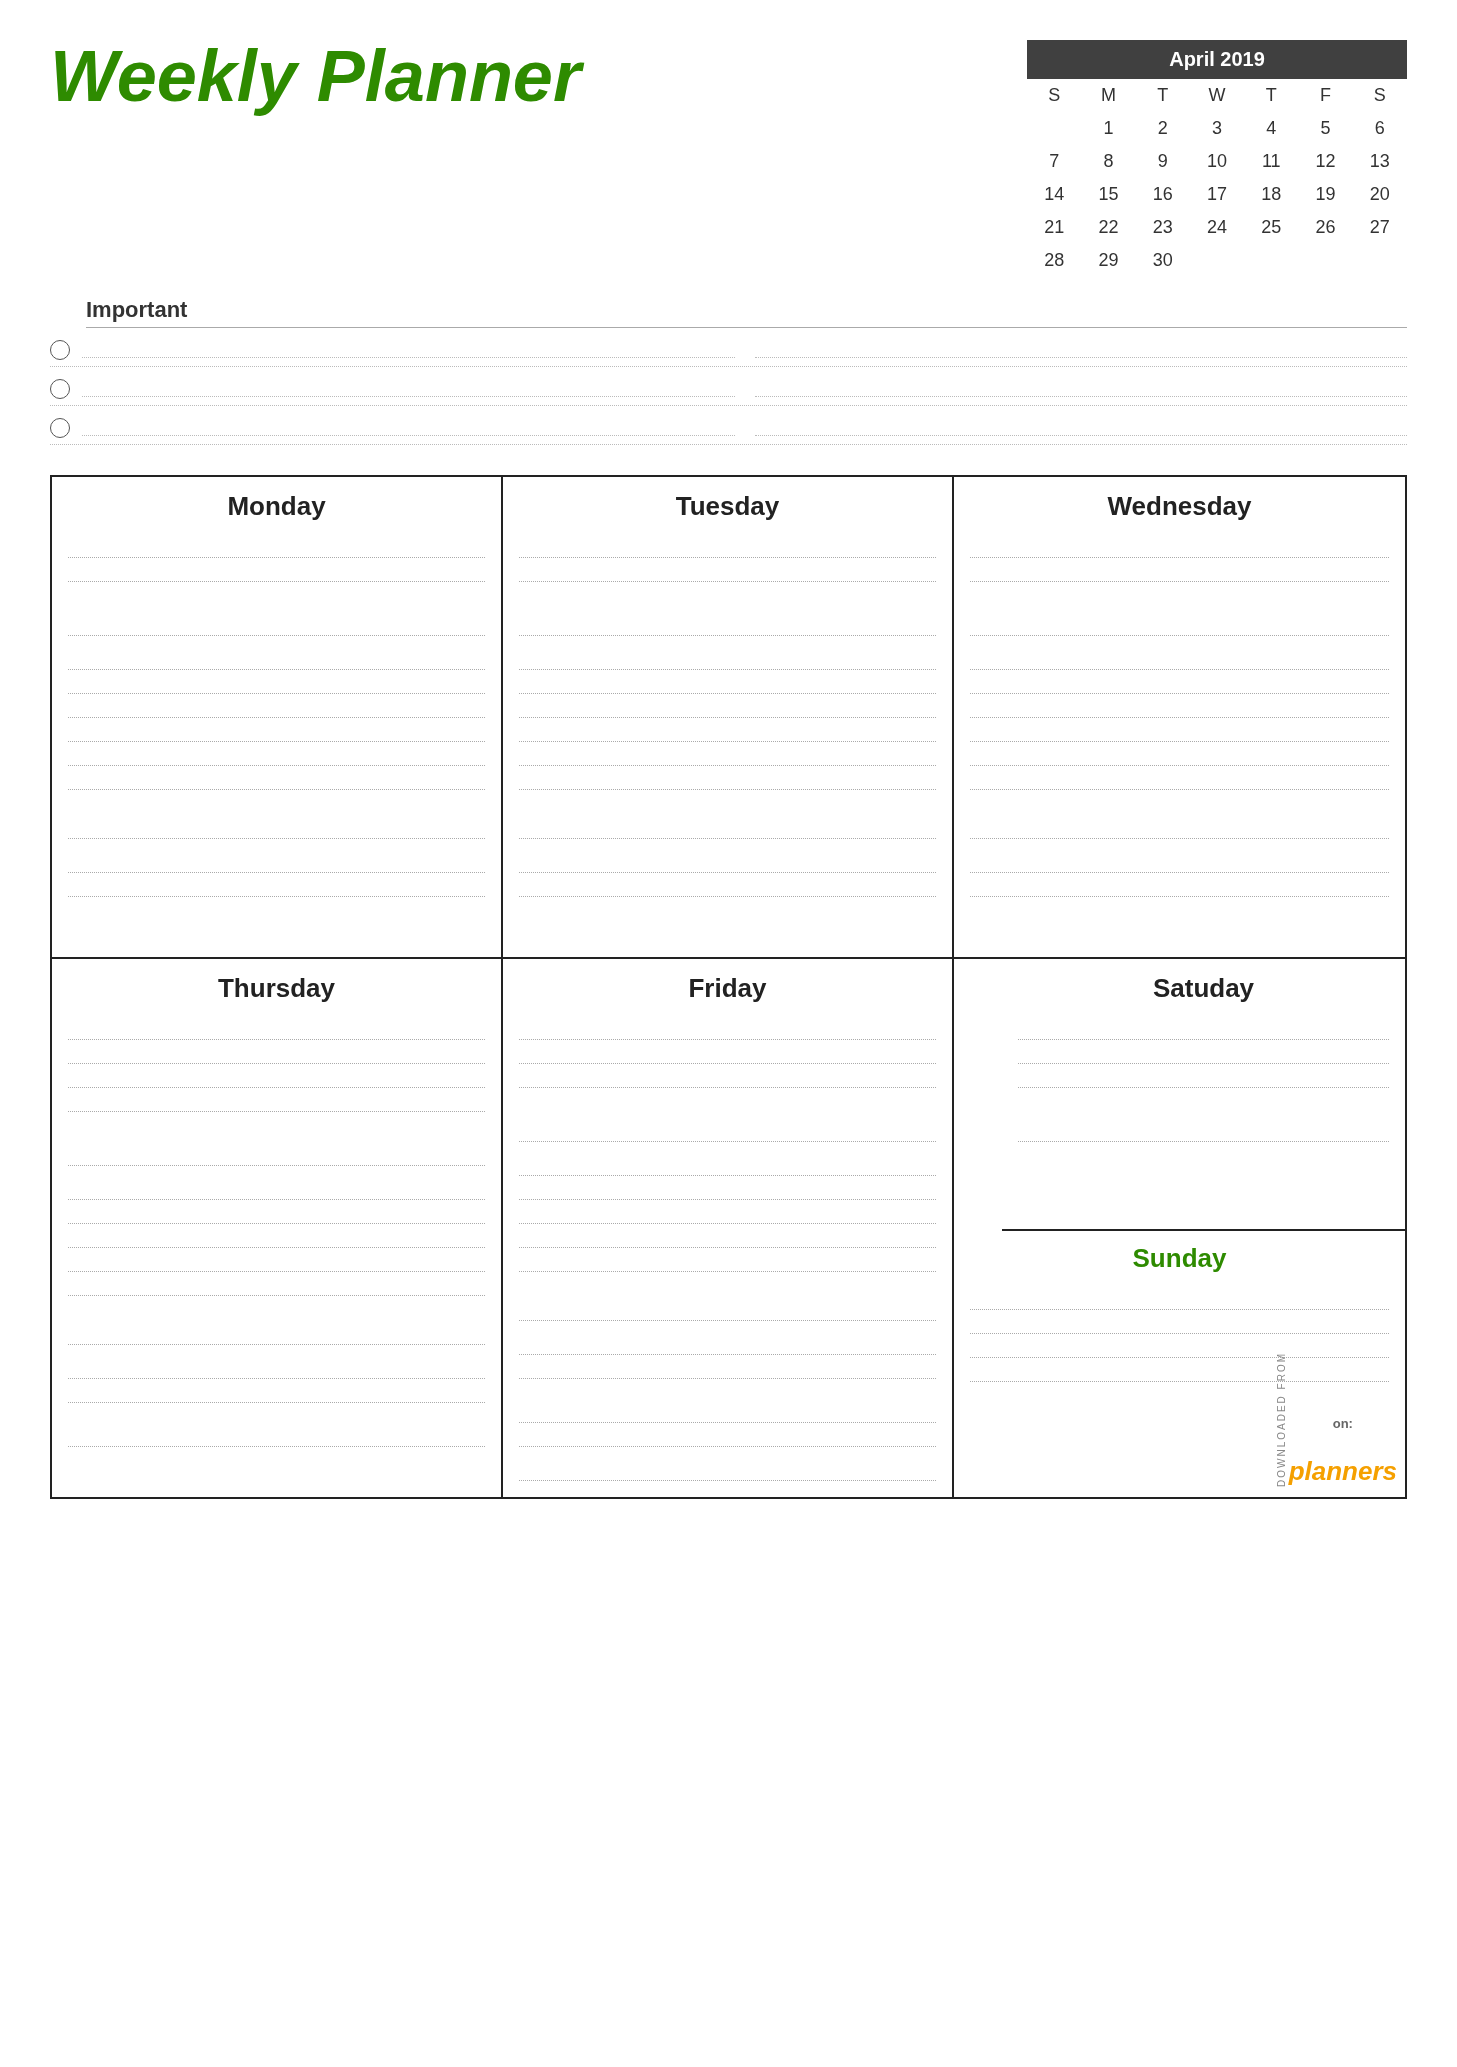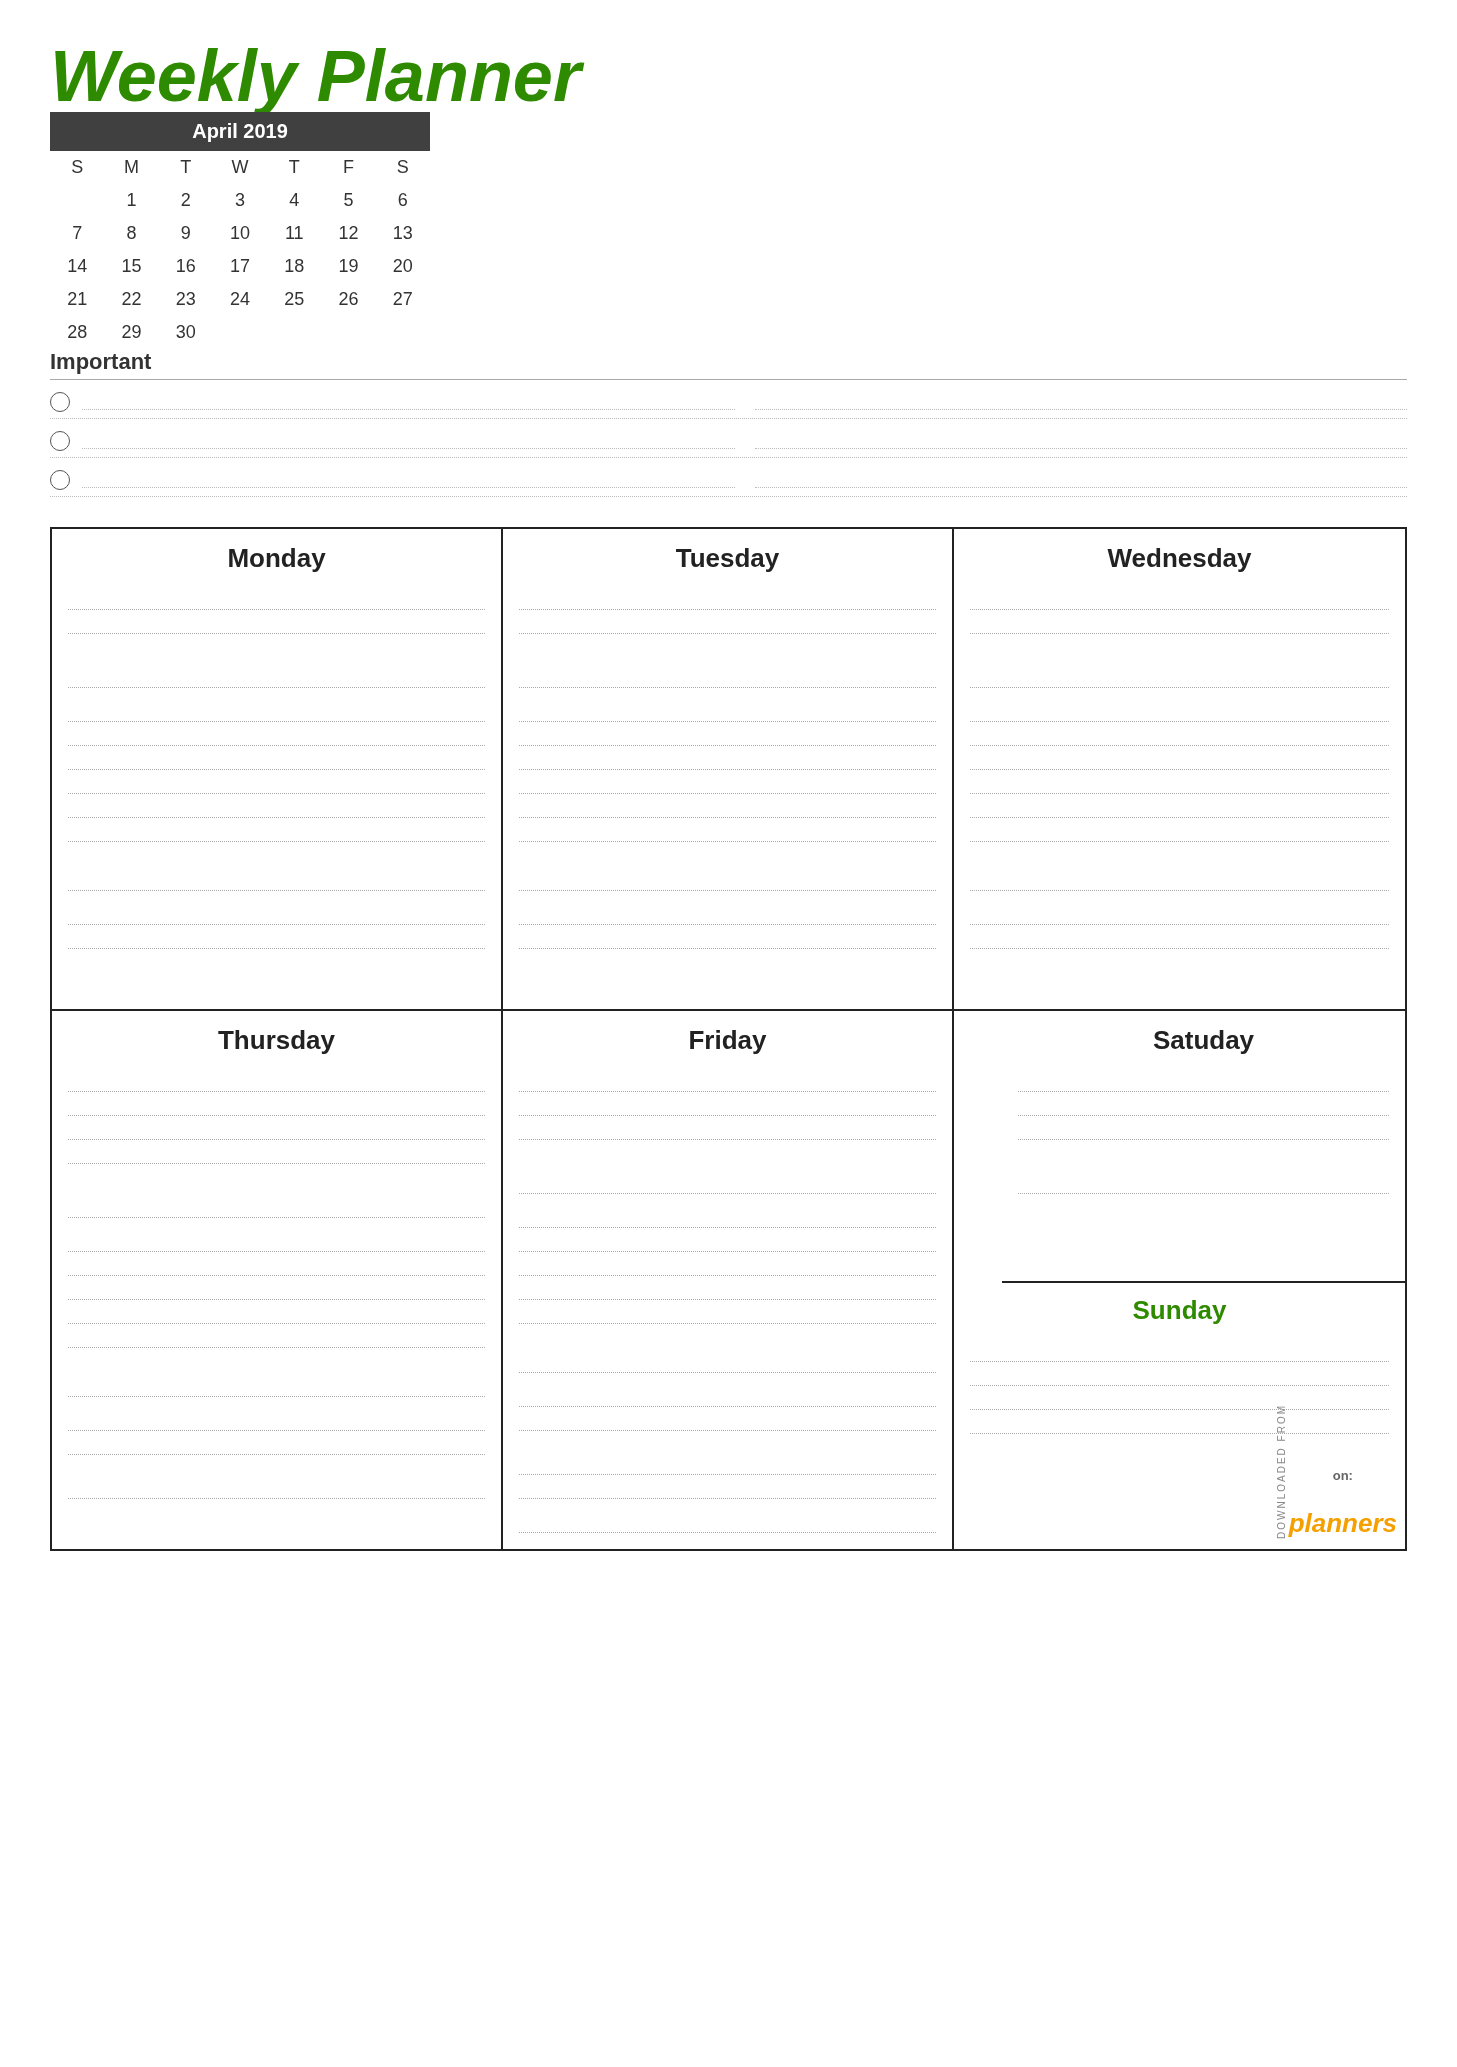--- a/index.html
+++ b/index.html
@@ -14,21 +14,21 @@
       width: 1457px;
       min-height: 2067px;
       padding: 40px 50px;
     }
 
     
     .header {
       display: flex;
       justify-content: space-between;
       align-items: flex-start;
-      flex-direction: column;
+      margin-bottom: 20px;
     }
 
     .title {
       font-size: 72px;
       font-weight: bold;
       color: #2e8b00;
       font-style: italic;
       line-height: 1;
     }
 
@@ -70,20 +70,21 @@
       margin-bottom: 30px;
     }
 
     .important-label {
       font-size: 22px;
       font-weight: bold;
       color: #333;
       margin-bottom: 6px;
       border-bottom: 1px solid #aaa;
       padding-bottom: 4px;
+      margin-left: 36px;
     }
 
     .important-item {
       display: flex;
       align-items: center;
       margin: 6px 0;
       border-bottom: 1px dotted #bbb;
       padding: 6px 0;
     }
 

